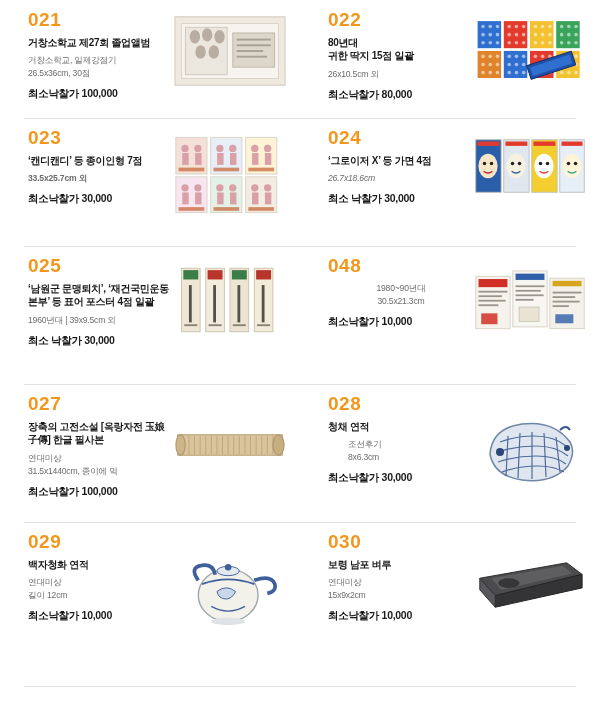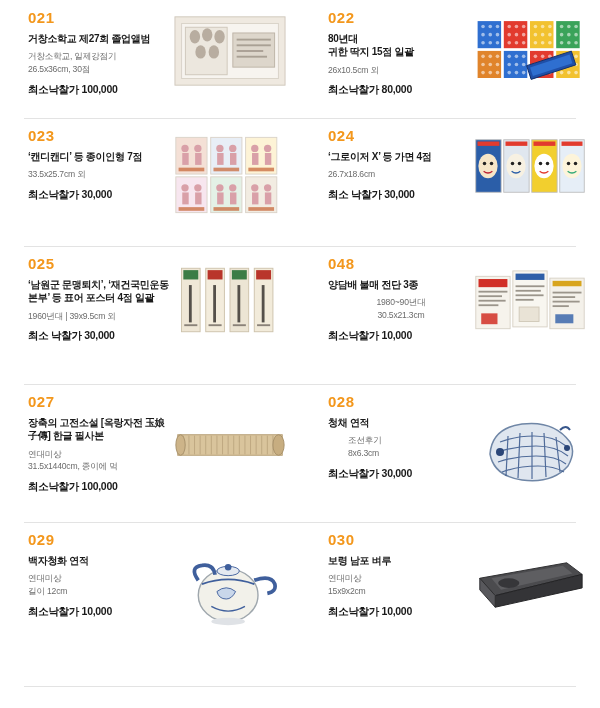--- a/index.html
+++ b/index.html
@@ -40,21 +40,21 @@
   }
   .lot .thumb {
     flex: 1 1 auto;
     display: flex;
     align-items: flex-start;
     justify-content: center;
     padding-top: 4px;
     min-width: 0;
   }
   .lot-no {
-    font-size: 15px;
+    font-size: 19px;
     font-weight: bold;
     color: #f3971c;
     letter-spacing: 0.5px;
     line-height: 1.1;
     margin-bottom: 5px;
   }
   .lot-title {
     font-size: 10px;
     font-weight: bold;
     line-height: 1.35;
@@ -222,21 +222,21 @@
             <rect x="63" y="51" width="46" height="10" fill="#2f6fd0"></rect>
           </g>
         </svg>
       </div>
     </div>
 
     <div class="lot">
       <div class="info">
         <div class="lot-no">023</div>
         <div class="lot-title">‘캔디캔디’ 등 종이인형 7점</div>
-        <div class="lot-meta" style="white-space:pre-line;">33.5x25.7cm 외</div>
+        <div class="lot-meta" style="white-space:pre-line;font-weight:bold;">33.5x25.7cm 외</div>
         <div class="lot-price">최소낙찰가 30,000</div>
       </div>
       <div class="thumb">
         <svg class="art" width="122" height="86" viewBox="0 0 122 86">
           <rect x="0" y="0" width="122" height="86" fill="#ffffff"></rect>
           <g stroke="#d9d2c8">
             <rect x="2" y="2" width="34" height="40" fill="#f4e0d6"></rect>
             <rect x="40" y="2" width="34" height="40" fill="#e8eef6"></rect>
             <rect x="78" y="2" width="34" height="40" fill="#fdf3d6"></rect>
             <rect x="2" y="45" width="34" height="39" fill="#f7e6ef"></rect>
@@ -278,21 +278,21 @@
             <rect x="81" y="78" width="28" height="4"></rect>
           </g>
         </svg>
       </div>
     </div>
 
     <div class="lot">
       <div class="info">
         <div class="lot-no">024</div>
         <div class="lot-title">‘그로이저 X’ 등 가면 4점</div>
-        <div class="lot-meta" style="white-space:pre-line;">26.7x18.6cm</div>
+        <div class="lot-meta" style="white-space:pre-line;font-style:italic;">26.7x18.6cm</div>
         <div class="lot-price">최소 낙찰가 30,000</div>
       </div>
       <div class="thumb">
         <svg class="art" width="128" height="68" viewBox="0 0 128 68">
           <rect x="0" y="0" width="128" height="68" fill="#ffffff"></rect>
           <g stroke="#bbb">
             <rect x="2" y="4" width="29" height="60" fill="#2b5ea8"></rect>
             <rect x="34" y="4" width="29" height="60" fill="#e0e7ef"></rect>
             <rect x="66" y="4" width="29" height="60" fill="#f2cf2e"></rect>
             <rect x="98" y="4" width="28" height="60" fill="#e6eef7"></rect>
@@ -361,21 +361,20 @@
             <rect x="63" y="66" width="14" height="2"></rect>
             <rect x="89" y="66" width="14" height="2"></rect>
           </g>
         </svg>
       </div>
     </div>
 
     <div class="lot">
       <div class="info">
         <div class="lot-no">048</div>
-        <div class="lot-title">양담배 불매 전단 3종</div>
         <div class="lot-meta" style="white-space:pre-line;text-align:center;">1980~90년대
 30.5x21.3cm</div>
         <div class="lot-price">최소낙찰가 10,000</div>
       </div>
       <div class="thumb">
         <svg class="art" width="124" height="76" viewBox="0 0 124 76">
           <rect x="0" y="0" width="124" height="76" fill="#ffffff"></rect>
           <rect x="2" y="14" width="38" height="58" fill="#f6f3ec" stroke="#d6d0c4"></rect>
           <rect x="43" y="8" width="38" height="62" fill="#f8f6f0" stroke="#d6d0c4"></rect>
           <rect x="84" y="16" width="38" height="56" fill="#f4f1ea" stroke="#d6d0c4"></rect>

